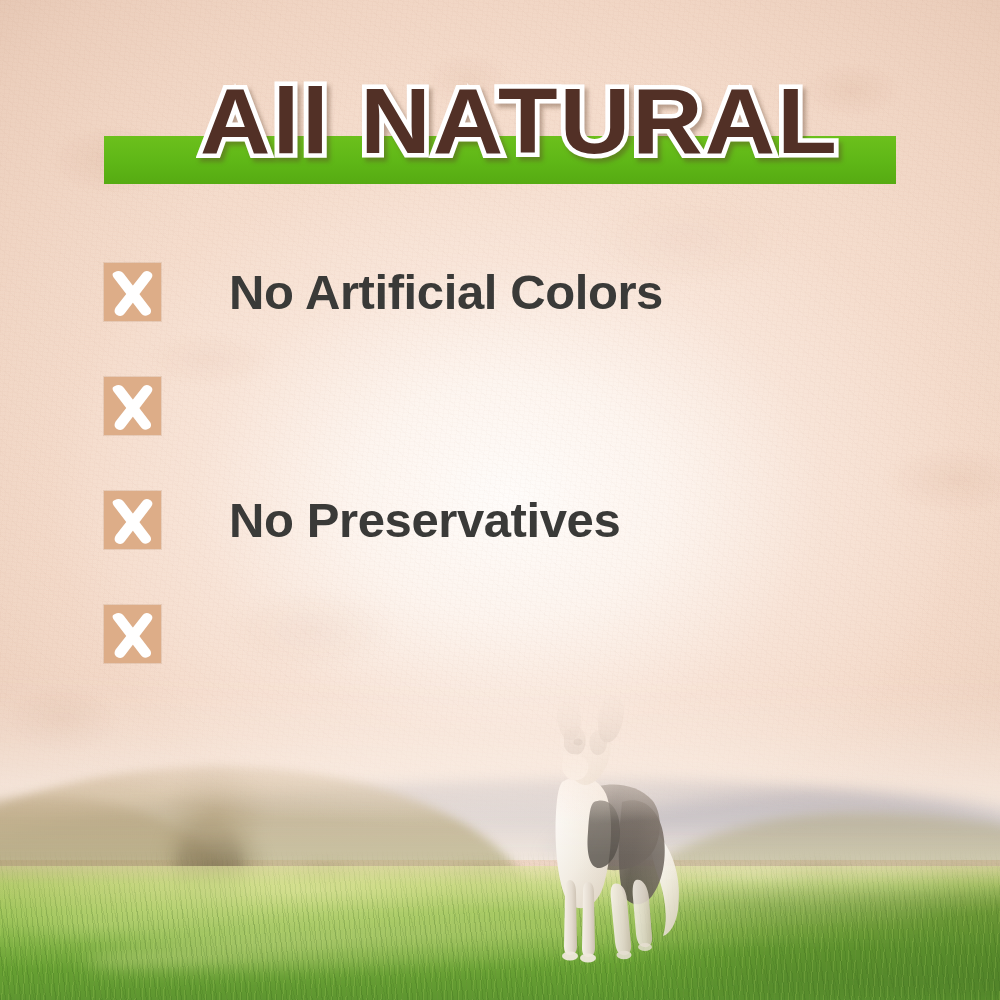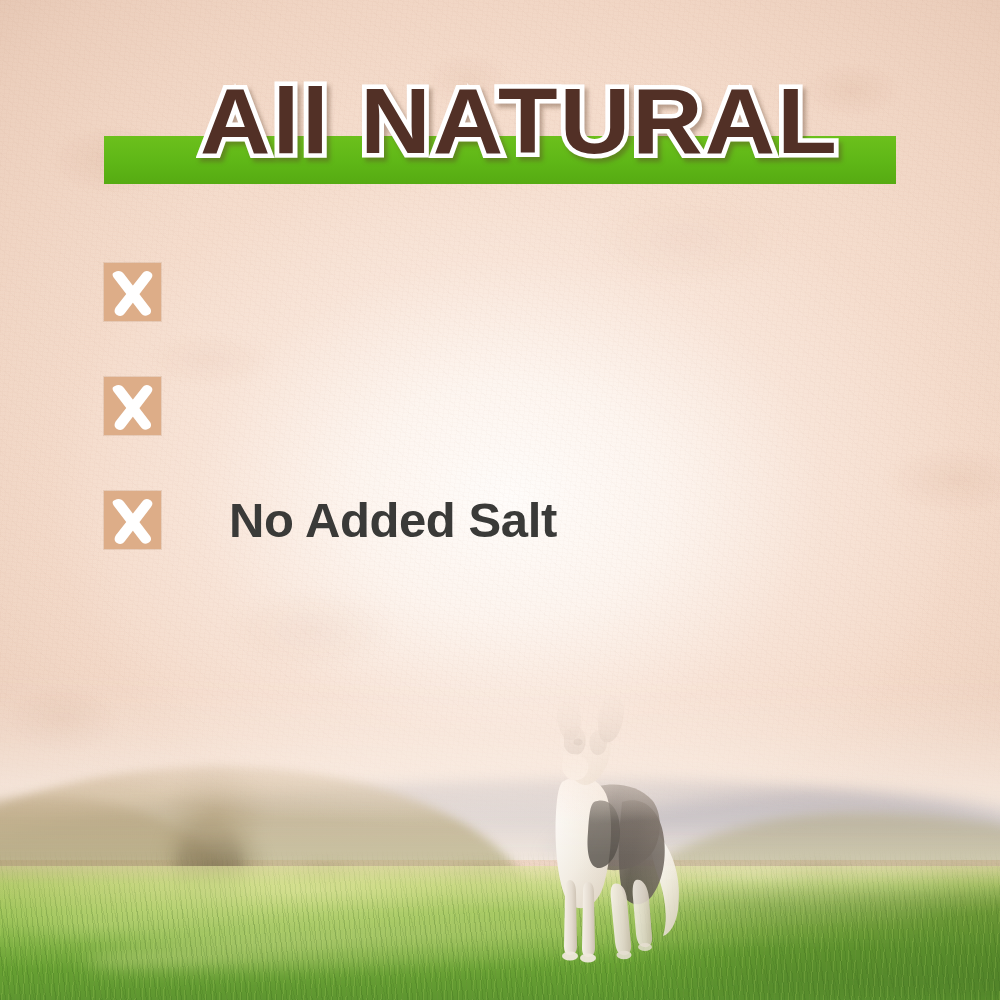--- a/index.html
+++ b/index.html
@@ -443,36 +443,45 @@
 
   <div class="list">
 
     <div class="row">
       <div class="xbox">
         <svg viewBox="0 0 57 58" xmlns="http://www.w3.org/2000/svg" aria-hidden="true">
           <path d="M11 9 C14 7 18 8 20 11 L46 45 C48 48 47 51 44 52 C41 54 38 52 36 49 L10 15 C8 12 8 10 11 9 Z" fill="#ffffff"></path>
           <path d="M46 9 C49 11 49 13 47 16 L21 50 C19 53 16 54 13 52 C10 50 10 47 12 44 L38 11 C40 8 43 7 46 9 Z" fill="#ffffff"></path>
         </svg>
       </div>
+      <div class="row-label">No Artificial Colors</div>
     </div>
 
     <div class="row">
       <div class="xbox">
         <svg viewBox="0 0 57 58" xmlns="http://www.w3.org/2000/svg" aria-hidden="true">
           <path d="M11 9 C14 7 18 8 20 11 L46 45 C48 48 47 51 44 52 C41 54 38 52 36 49 L10 15 C8 12 8 10 11 9 Z" fill="#ffffff"></path>
           <path d="M46 9 C49 11 49 13 47 16 L21 50 C19 53 16 54 13 52 C10 50 10 47 12 44 L38 11 C40 8 43 7 46 9 Z" fill="#ffffff"></path>
         </svg>
       </div>
     </div>
 
-
     <div class="row">
       <div class="xbox">
         <svg viewBox="0 0 57 58" xmlns="http://www.w3.org/2000/svg" aria-hidden="true">
           <path d="M11 9 C14 7 18 8 20 11 L46 45 C48 48 47 51 44 52 C41 54 38 52 36 49 L10 15 C8 12 8 10 11 9 Z" fill="#ffffff"></path>
           <path d="M46 9 C49 11 49 13 47 16 L21 50 C19 53 16 54 13 52 C10 50 10 47 12 44 L38 11 C40 8 43 7 46 9 Z" fill="#ffffff"></path>
         </svg>
       </div>
-      <div class="row-label">No Added Salt</div>
+      <div class="row-label">No Preservatives</div>
+    </div>
+
+    <div class="row">
+      <div class="xbox">
+        <svg viewBox="0 0 57 58" xmlns="http://www.w3.org/2000/svg" aria-hidden="true">
+          <path d="M11 9 C14 7 18 8 20 11 L46 45 C48 48 47 51 44 52 C41 54 38 52 36 49 L10 15 C8 12 8 10 11 9 Z" fill="#ffffff"></path>
+          <path d="M46 9 C49 11 49 13 47 16 L21 50 C19 53 16 54 13 52 C10 50 10 47 12 44 L38 11 C40 8 43 7 46 9 Z" fill="#ffffff"></path>
+        </svg>
+      </div>
     </div>
 
   </div>
 </div>
 
 </body></html>

